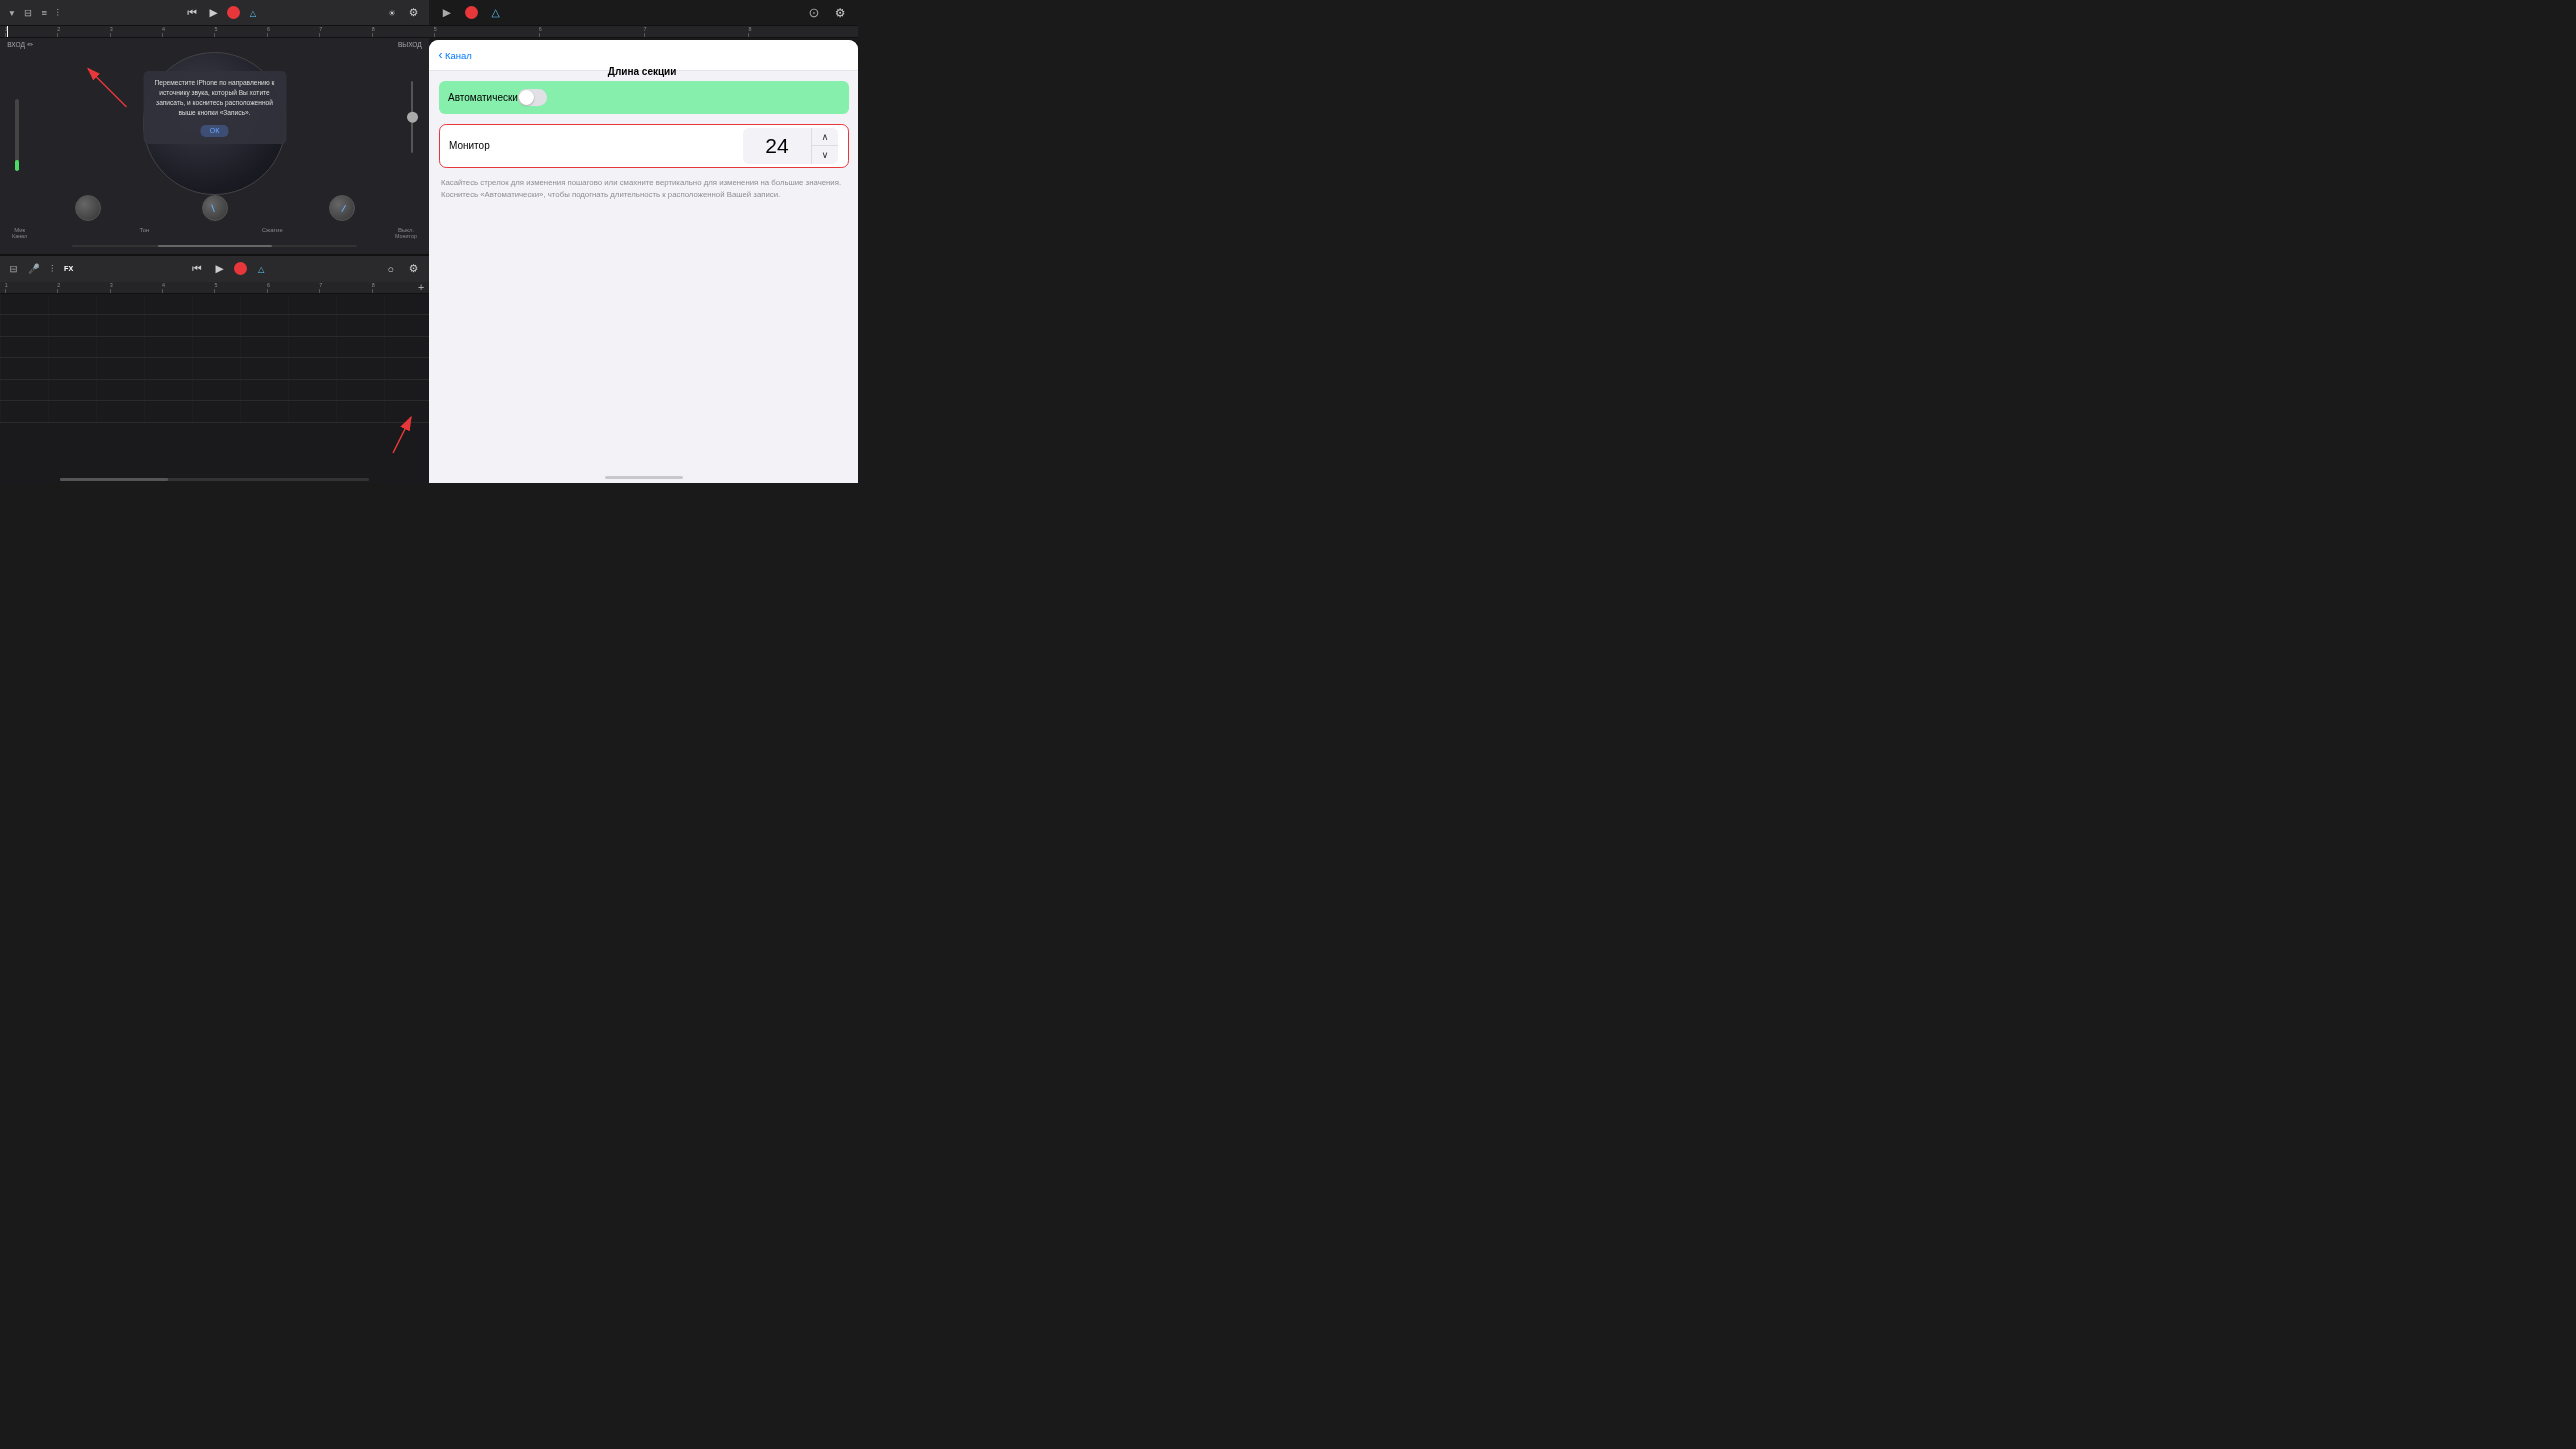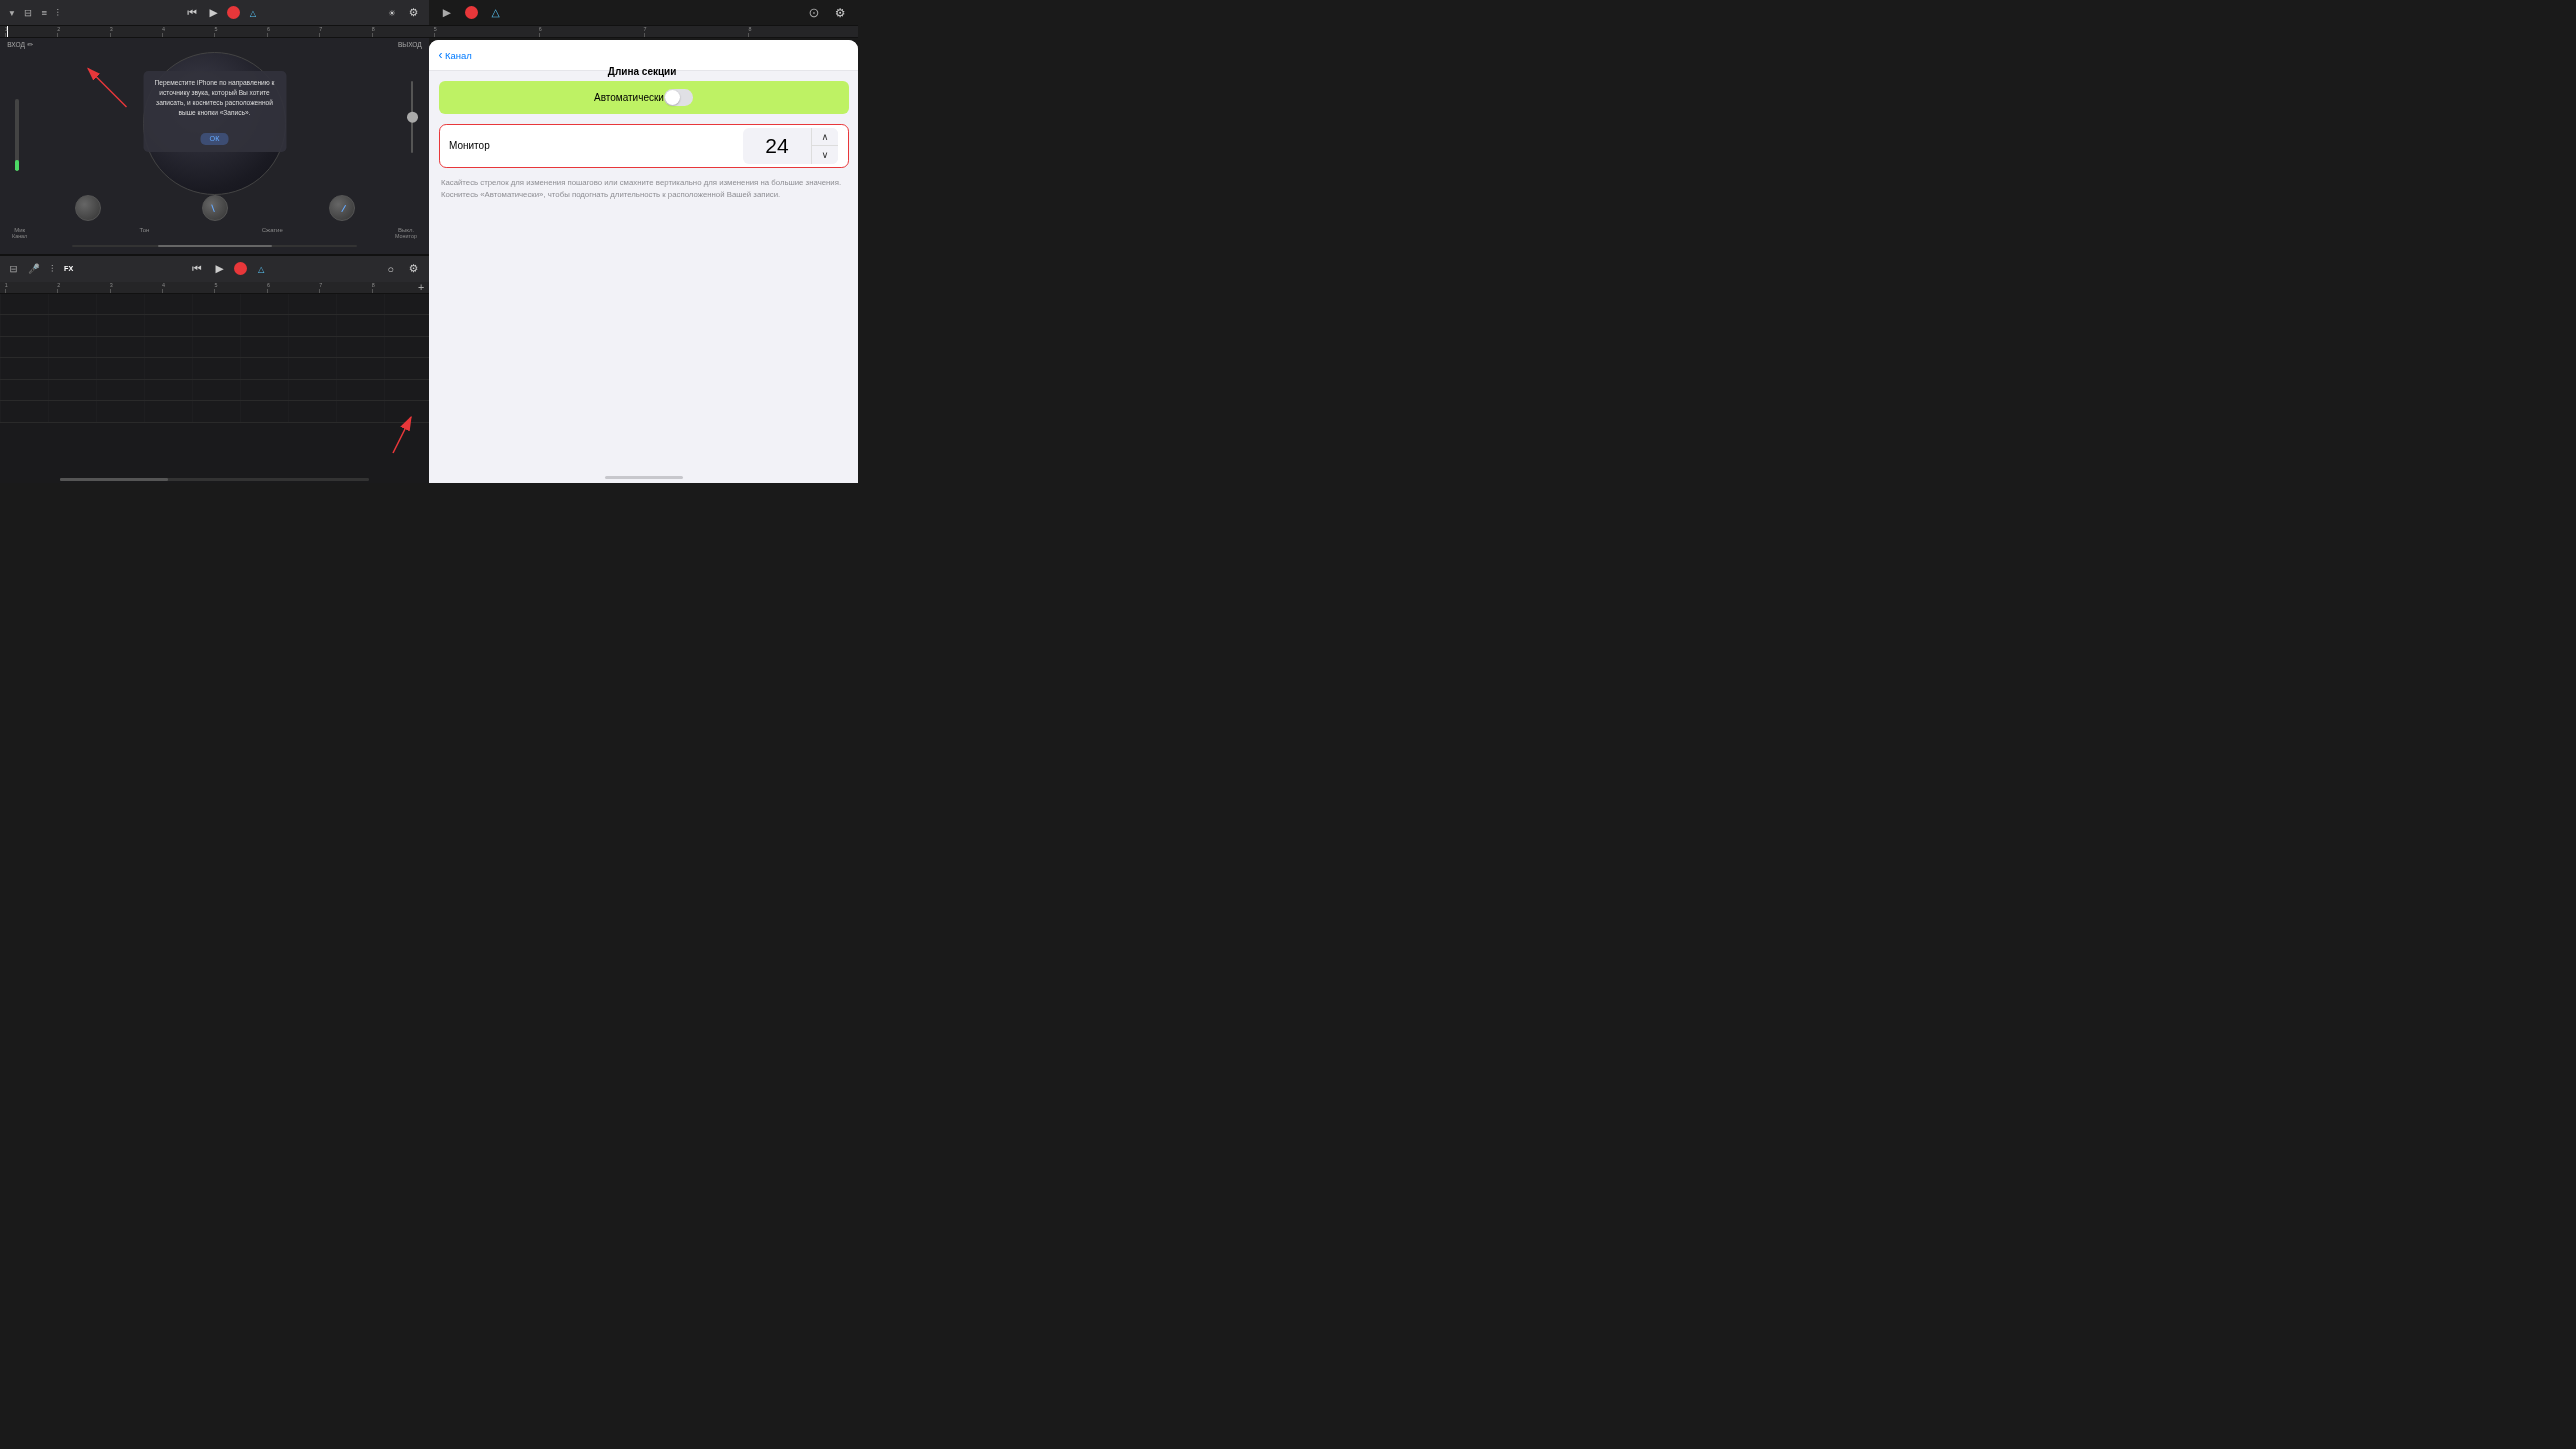--- a/index.html
+++ b/index.html
@@ -216,21 +216,21 @@
       padding: 7.2px 9.5px;
       width: 143px;
       text-align: center;
     }
     .recorder-tooltip p {
       font-size: 6.6px;
       color: #ddd;
       line-height: 1.5;
     }
     .tooltip-ok-btn {
-      margin-top: 15px;
+      margin-top: 7px;
       display: inline-block;
       background: rgba(80,120,200,0.4);
       color: #6af;
       font-size: 7.2px;
       border-radius: 5px;
       padding: 1.8px 9.5px;
       cursor: pointer;
     }
 
     
@@ -443,26 +443,26 @@
 
     
     .settings-body {
       flex: 1;
       padding: 9.5px;
       overflow-y: auto;
     }
 
     
     .auto-toggle-row {
-      background: #bef264;
+      background: #86efac;
       border-radius: 6px;
       padding: 8.3px 9.5px;
       display: flex;
       align-items: center;
-      justify-content: center;
+      justify-content: flex-start;
       margin-bottom: 9.5px;
     }
     .auto-label {
       font-size: 10px;
       color: #000;
     }
     .toggle-switch {
       width: 29px;
       height: 16.7px;
       border-radius: 8.3px;

